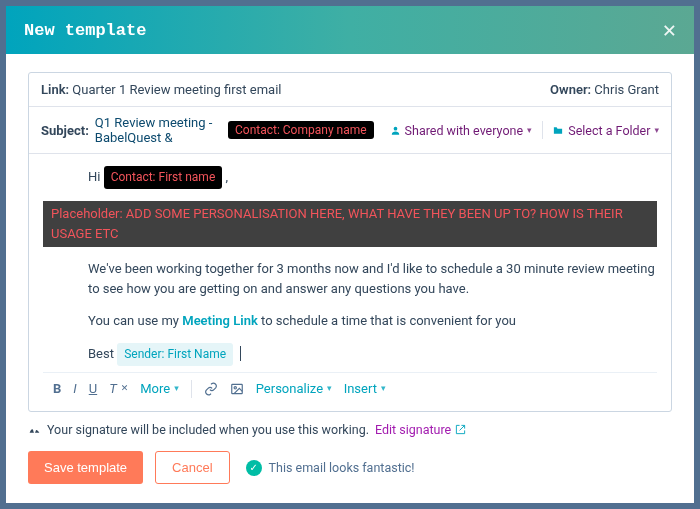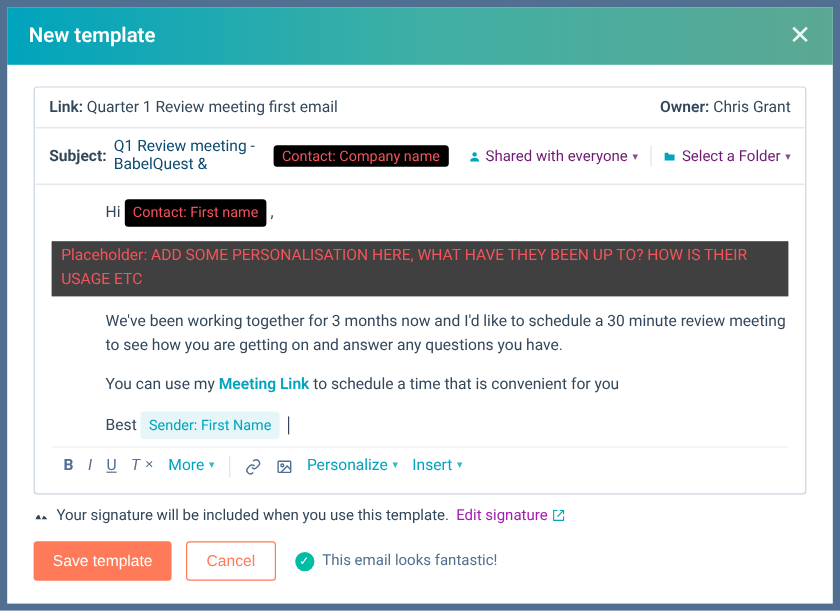--- a/index.html
+++ b/index.html
@@ -21,20 +21,21 @@
     background: #fff;
   }
   .modal-header {
     background: linear-gradient(90deg, #00a4bd, #3fafa4, #5ba893);
     color: #fff;
     height: 48px;
     display: flex;
     align-items: center;
     justify-content: space-between;
     padding: 0 18px;
+    font-family: Liberation Mono, monospace;
   }
   .modal-title { font-size: 17px; font-weight: 600; }
   .close-x { font-size: 22px; cursor: pointer; opacity: .9; }
   .content { padding: 18px 22px 16px 22px; flex: 1; }
   .box {
     border: 1px solid #cbd6e2;
     border-radius: 3px;
   }
   .row1 {
     display: flex;
@@ -259,21 +260,21 @@
             <span class="caret">▾</span>
           </span>
         </div>
       </div>
     </div>
 
     <div class="sig-line">
       <svg width="13" height="13" viewBox="0 0 24 24" fill="#33475b">
           <path d="M3 18c3-8 6-8 7-3 1 4 3 4 4 0 1-3 3-3 7 3"></path>
         </svg>
-      <span>Your signature will be included when you use this template.</span>
+      <span>Your signature will be included when you use this working.</span>
       <span class="sig-link">
         <span>Edit signature</span>
         <svg width="11" height="11" viewBox="0 0 24 24" fill="none" stroke="#00a4bd" stroke-width="2">
             <path d="M14 3h7v7"></path>
             <path d="M10 14L21 3"></path>
             <path d="M21 14v7H3V3h7"></path>
           </svg>
       </span>
     </div>
 

